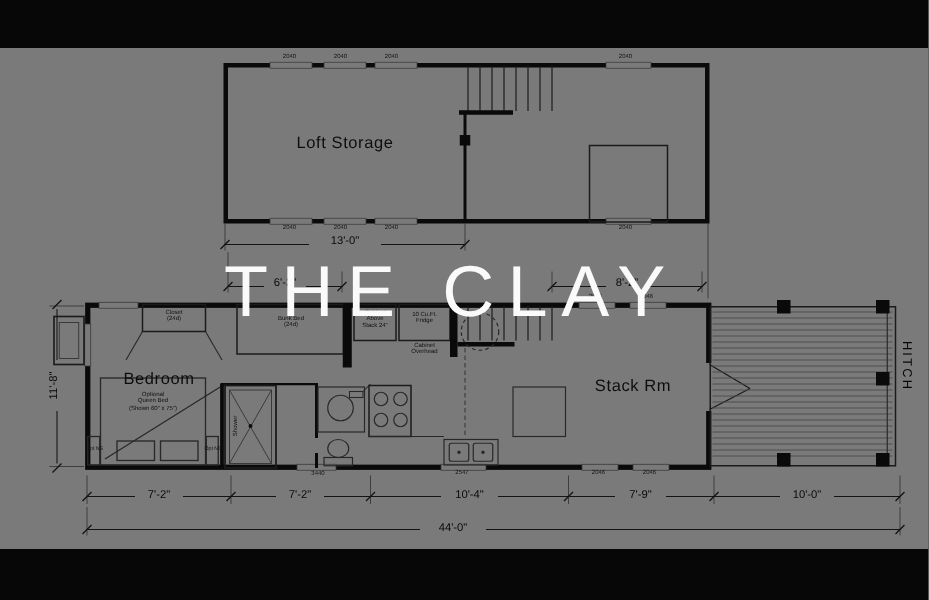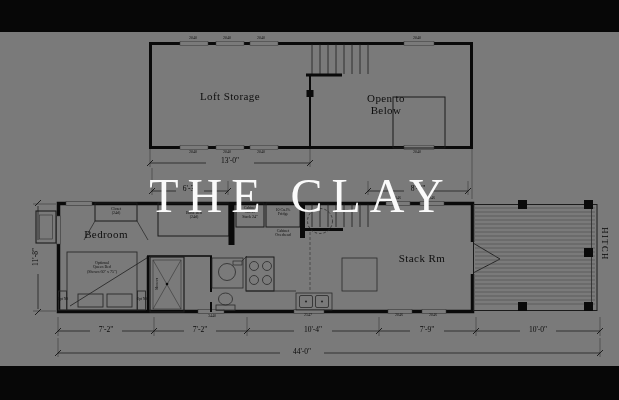--- a/index.html
+++ b/index.html
@@ -1,17 +1,17 @@
 <!DOCTYPE html>
 <html><head>
 <meta charset="utf-8">
 <style>
   html,body{margin:0;padding:0;background:#222;}
   .stage{position:relative;width:619px;height:400px;background:#ffffff;overflow:hidden;
-         font-family:Liberation Serif, serif;}
+         font-family:Liberation Sans, sans-serif;}
   .plan-svg{position:absolute;left:0;top:0;z-index:1;}
   .labels{position:absolute;inset:0;z-index:2;}
   .lbl{position:absolute;transform:translate(-50%,-50%);color:#1f1f1f;white-space:nowrap;
        text-align:center;line-height:1.1;}
   .room{font-size:11px;letter-spacing:.4px;color:#1c1c1c;}
   .dim{font-size:7.5px;color:#141414;}
   .tiny{font-size:4px;line-height:1.12;color:#262626;}
   .wtag{font-size:4px;color:#2e2e2e;}
   .rot{transform:translate(-50%,-50%) rotate(-90deg);}
   .vert{writing-mode:vertical-rl;letter-spacing:1.5px;}
@@ -152,25 +152,21 @@
       <path d="M147 166L153 160M307 166L313 160"></path>
       <path d="M149 194L155 188M225 194L231 188M365 194L371 188M465 194L471 188"></path>
       <path d="M35 206L41 200M35 315L41 309"></path>
       <path d="M55 334L61 328M151 334L157 328M244 334L250 328M376 334L382 328M473 334L479 328M597 334L603 328"></path>
       <path d="M55 356L61 350M597 356L603 350"></path>
     </g>
   </svg>
 
   <div class="labels">
     <span class="lbl room" style="left:230px;top:96px">Loft Storage</span>
-    <div class="lbl room" style="left:386px;top:104px">
-      <div>Open to</div>
-      <div>Below</div>
-    </div>
-    <span class="lbl room" style="left:106px;top:234px">Bedroom</span>
+    <span class="lbl room" style="left:106px;top:253px">Bedroom</span>
     <span class="lbl room" style="left:422px;top:258px">Stack Rm</span>
     <span class="lbl vert hitch" style="left:604px;top:244px;position:absolute">HITCH</span>
 
     <span class="lbl dim" style="left:230px;top:161px">13'-0"</span>
     <span class="lbl dim" style="left:190px;top:189px">6'-3"</span>
     <span class="lbl dim" style="left:418px;top:189px">8'-2"</span>
     <span class="lbl dim rot" style="left:36px;top:257px">11'-8"</span>
     <span class="lbl dim" style="left:106px;top:330px">7'-2"</span>
     <span class="lbl dim" style="left:200px;top:330px">7'-2"</span>
     <span class="lbl dim" style="left:313px;top:330px">10'-4"</span>

